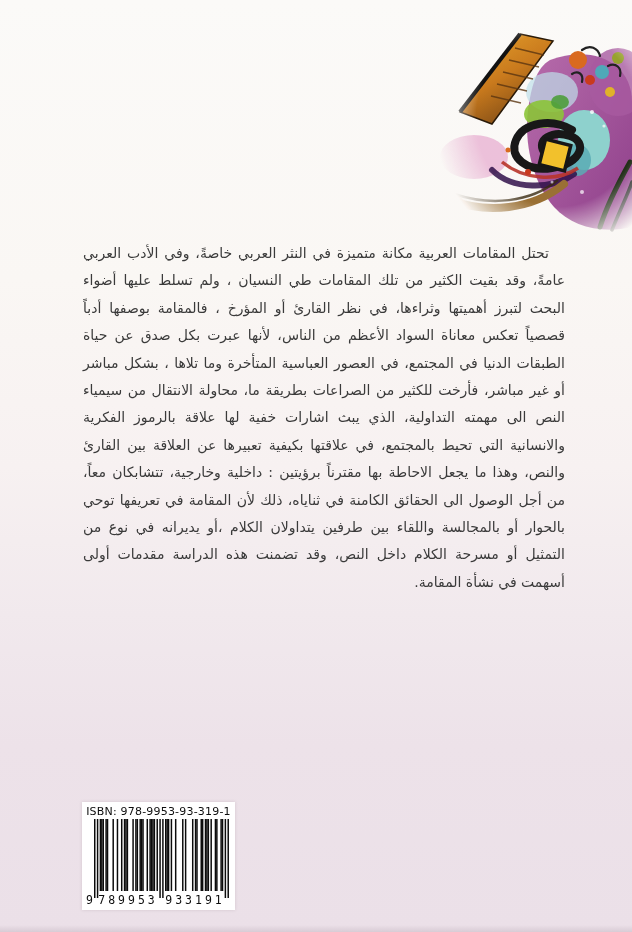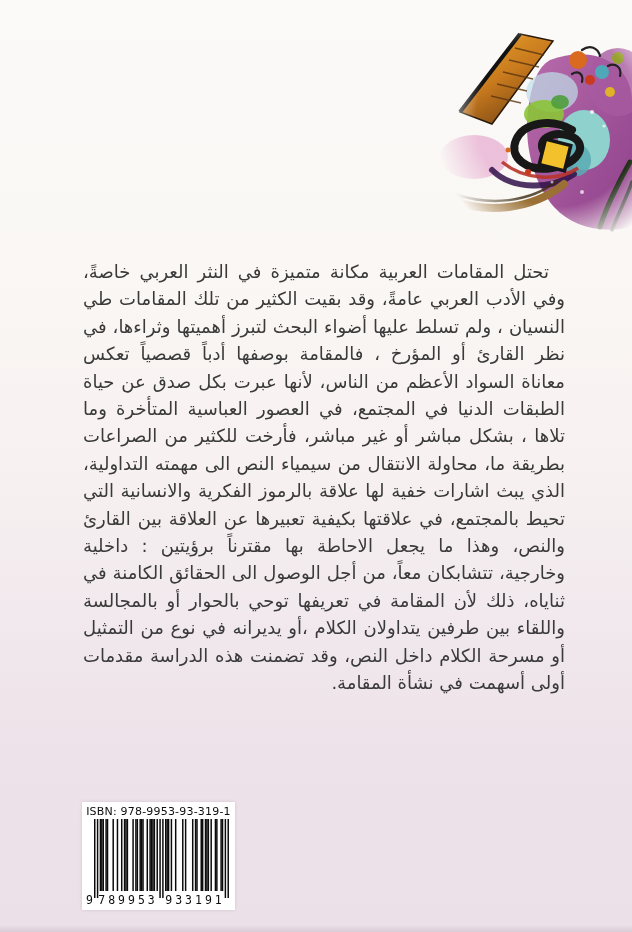--- a/index.html
+++ b/index.html
@@ -10,23 +10,23 @@
     font-family:"DejaVu Sans", sans-serif;
   }
   .bottom-shade {
     position:absolute; left:0; bottom:0; width:100%; height:7px;
     background: linear-gradient(180deg, rgba(150,130,145,0), rgba(150,130,145,.22));
   }
   .artwork {
     position:absolute; top:22px; right:0; width:200px; height:215px;
   }
   .blurb {
-    position:absolute; top:258px; right:67px; width:482px;
+    position:absolute; top:240px; right:67px; width:482px;
     direction:rtl; text-align:justify;
-    font-size:18px; line-height:27.4px; color:#3a3a3a;
+    font-size:14px; line-height:27.4px; color:#3a3a3a;
   }
   .blurb p { margin:0; text-indent:16px; }
   .blurb p + p { margin-top:21px; }
   .barcode-box {
     position:absolute; left:82px; top:802px; width:153px; height:108px;
     background:#ffffff; box-shadow:0 0 3px rgba(90,70,85,.18);
     text-align:center;
   }
   .isbn-label {
     padding-top:3px; font-size:11px; line-height:13px; color:#0d0d0d;

